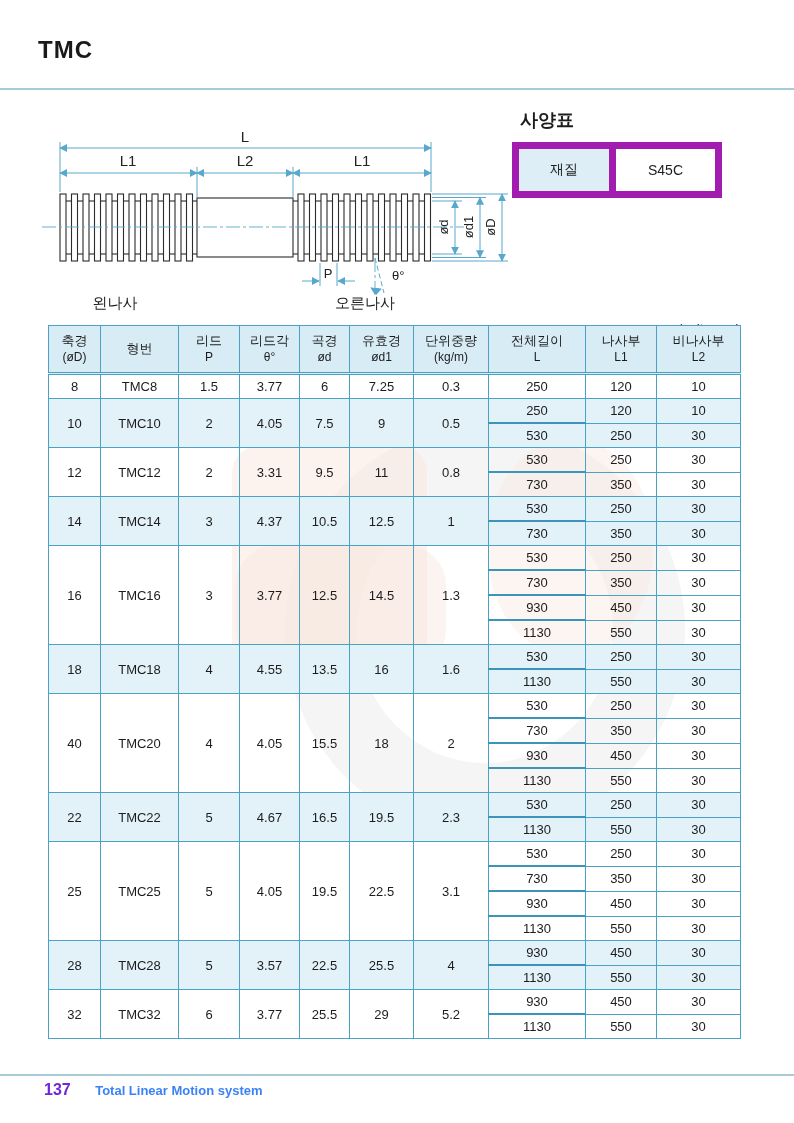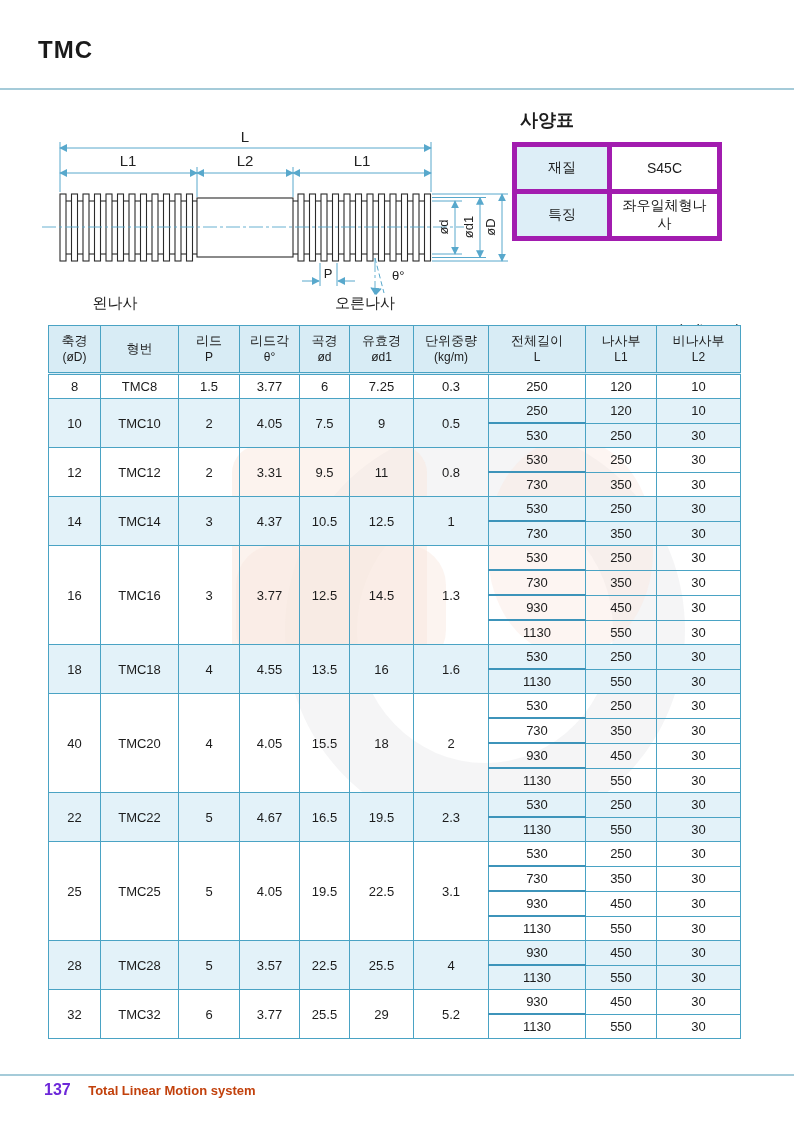--- a/index.html
+++ b/index.html
@@ -27,21 +27,21 @@
   .dimdash{stroke:#58a8cc;stroke-width:1;fill:none;stroke-dasharray:5 3;}
   .cl{stroke:#58a8cc;stroke-width:.9;stroke-dasharray:14 3 3 3;}
   .drawing text{font-family:"Liberation Sans","DejaVu Sans",sans-serif;fill:#222;}
   .dimlabel{font-size:15px;}
   .dialabel{font-size:13px;}
   .thrlabel{font-size:15px;}
 
   
   .spec-title{position:absolute;left:520px;top:108px;font-size:18px;font-weight:600;z-index:1;}
   .spec-table{position:absolute;left:512px;top:142px;width:210px;border-collapse:collapse;z-index:1;}
-  .spec-table td{border:5px solid #a21caf;font-size:14px;text-align:center;vertical-align:middle;padding:2px 4px;}
+  .spec-table td{border:7px solid #a21caf;font-size:14px;text-align:center;vertical-align:middle;padding:2px 4px;}
   .spec-table td.lab{background:#ddeef7;width:82px;}
   .spec-table tr.r0 td{height:38px;} .spec-table tr.r1 td{height:46px;}
   .spec-table tr.r2 td{height:38px;} .spec-table tr.r3 td{height:38px;}
 
   
   .unit-note{position:absolute;left:48px;top:321px;width:692px;text-align:right;font-size:13px;z-index:1;}
   .table-wrap{position:absolute;left:48px;top:325px;width:692px;z-index:1;}
   .dim-table{width:692px;border-collapse:collapse;table-layout:fixed;}
   .dim-table th,.dim-table td{border:1px solid #4aa3c4;text-align:center;vertical-align:middle;
                               font-size:13px;padding:0;background:transparent;}
@@ -50,21 +50,21 @@
   .dim-table thead .h2{font-size:12px;}
   .dim-table thead .h2:empty{display:none;}
   .dim-table tbody td{height:23px;}
   .dim-table td.tint{background:#e3f2f9;}
   .dim-table td.thick-sep{border-bottom:2px solid #3d94ba;}
 
   
   .bottom-rule{position:absolute;left:0;top:1074px;width:794px;height:2px;background:#a5cbd9;}
   .footer{position:absolute;left:44px;top:1081px;z-index:1;}
   .footer .pno{font-size:16px;font-weight:800;color:#6d28d9;}
-  .footer .ftx{font-size:13px;font-weight:700;color:#c2410c;margin-left:13px;}
+  .footer .ftx{font-size:13px;font-weight:700;color:#3b82f6;margin-left:20px;}
 </style>
 </head>
 <body>
 
 <div class="page">
 
   <div class="page-title">TMC</div>
   <div class="top-rule"></div>
 
   <div class="wm wm-gray"></div>
@@ -199,24 +199,20 @@
     <text class="thrlabel" x="325" y="190" text-anchor="middle">오른나사</text>
   </svg>
 
   <div class="spec-title">사양표</div>
   <table class="spec-table">
     <tbody>
         <tr class="r0">
       <td class="lab">재질</td>
       <td>S45C</td>
     </tr>
-    <tr class="r3">
-      <td class="lab">특징</td>
-      <td>좌우일체형나사</td>
-    </tr>
   </tbody>
     </table>
 
   <div class="unit-note">(unit : mm)</div>
   <div class="table-wrap">
     <table class="dim-table">
       <colgroup>
         <col style="width:52px">
           <col style="width:78px">
           <col style="width:61px">

